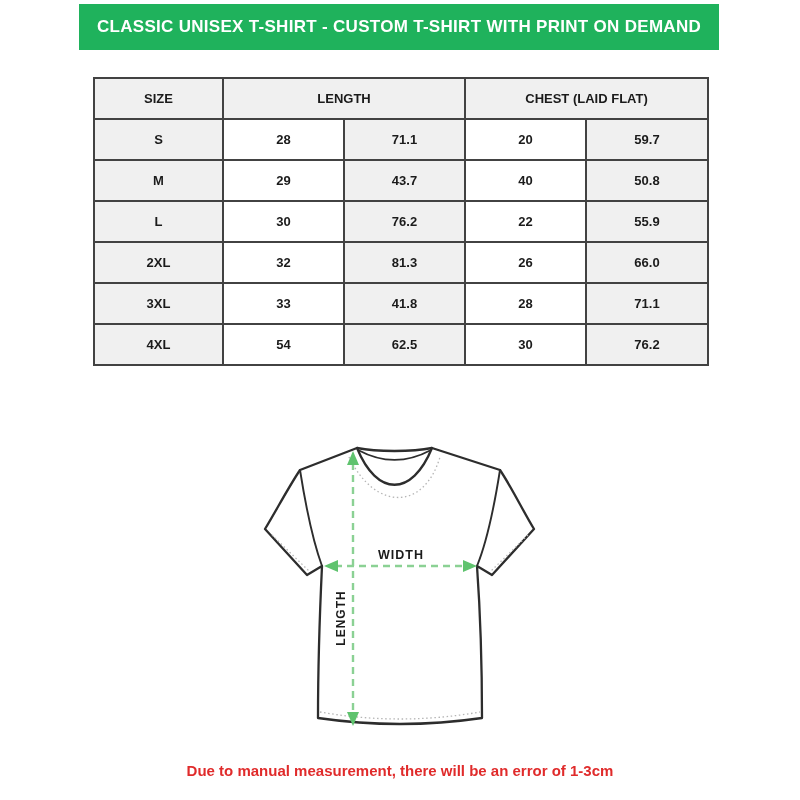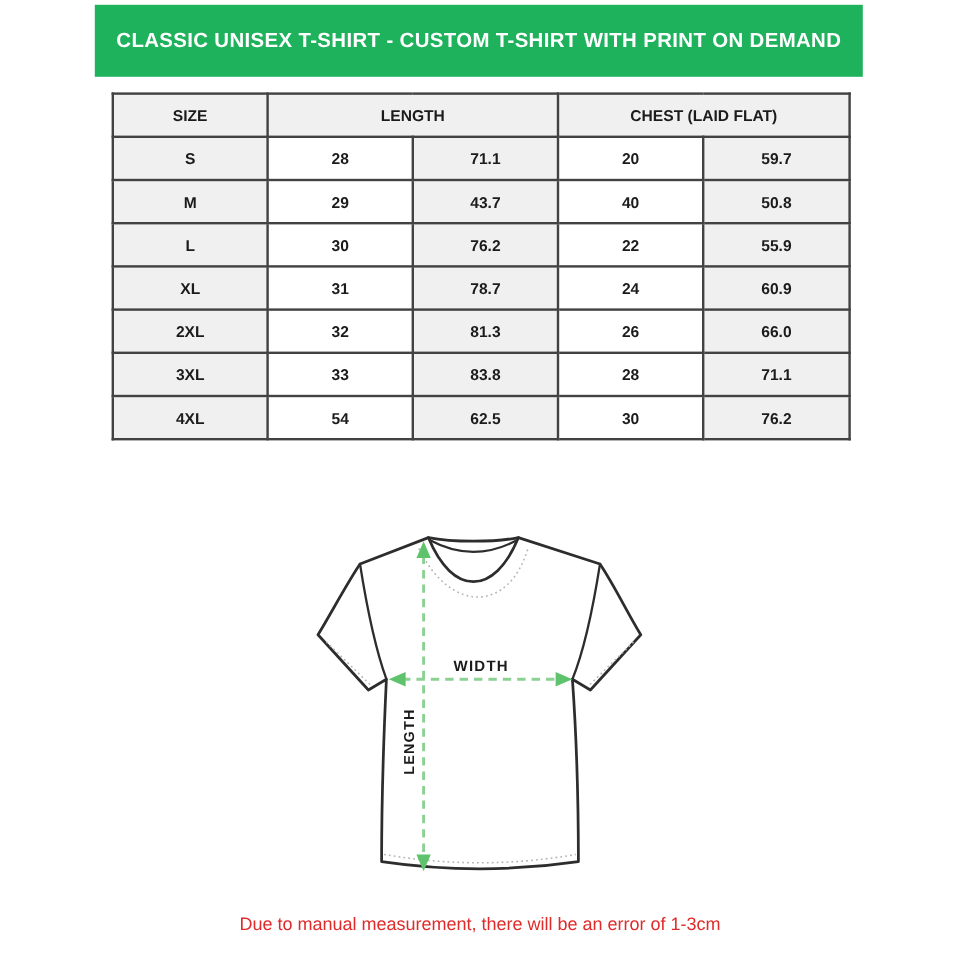--- a/index.html
+++ b/index.html
@@ -6,21 +6,21 @@
   html, body {
     width: 800px; height: 800px;
     background: #ffffff;
     font-family: "Liberation Sans", sans-serif;
     position: relative;
     overflow: hidden;
   }
   .banner {
     position: absolute;
     left: 79px; top: 4px;
-    width: 640px; height: 60px;
+    width: 640px; height: 46px;
     background: #1FB25C;
     color: #ffffff;
     display: flex; align-items: center; justify-content: center;
     font-size: 17px; font-weight: bold;
     letter-spacing: 0.3px;
     white-space: nowrap;
   }
   table.size-chart {
     position: absolute;
     left: 93px; top: 77px;
@@ -30,36 +30,36 @@
   }
   table.size-chart td, table.size-chart th {
     border: 2px solid #424242;
     height: 36px;
     text-align: center;
     vertical-align: middle;
     font-size: 13px;
     font-weight: bold;
     color: #1b1b1b;
     background: #ffffff;
-    padding: 0;
+    padding: 12px;
   }
   table.size-chart .g { background: #f0f0f0; }
   .shirt-wrap {
     position: absolute;
     left: 240px; top: 438px;
     width: 320px; height: 318px;
   }
   .footnote {
     position: absolute;
     left: 0; top: 762px;
     width: 800px;
     text-align: center;
     color: #E02B2B;
     font-size: 15px;
-    font-weight: normal;
+    font-weight: bold;
   }
 </style>
 </head>
 <body>
 
 <div class="banner">
   <span>CLASSIC UNISEX T-SHIRT - CUSTOM T-SHIRT WITH PRINT ON DEMAND</span>
 </div>
 
 <table class="size-chart">
@@ -91,37 +91,30 @@
       <td class="g">50.8</td>
     </tr>
     <tr>
       <td class="g">L</td>
       <td>30</td>
       <td class="g">76.2</td>
       <td>22</td>
       <td class="g">55.9</td>
     </tr>
     <tr>
-      <td class="g">XL</td>
-      <td>31</td>
-      <td class="g">78.7</td>
-      <td>24</td>
-      <td class="g">60.9</td>
-    </tr>
-    <tr>
       <td class="g">2XL</td>
       <td>32</td>
       <td class="g">81.3</td>
       <td>26</td>
       <td class="g">66.0</td>
     </tr>
     <tr>
       <td class="g">3XL</td>
       <td>33</td>
-      <td class="g">83.8</td>
+      <td class="g">41.8</td>
       <td>28</td>
       <td class="g">71.1</td>
     </tr>
     <tr>
       <td class="g">4XL</td>
       <td>54</td>
       <td class="g">62.5</td>
       <td>30</td>
       <td class="g">76.2</td>
     </tr>

